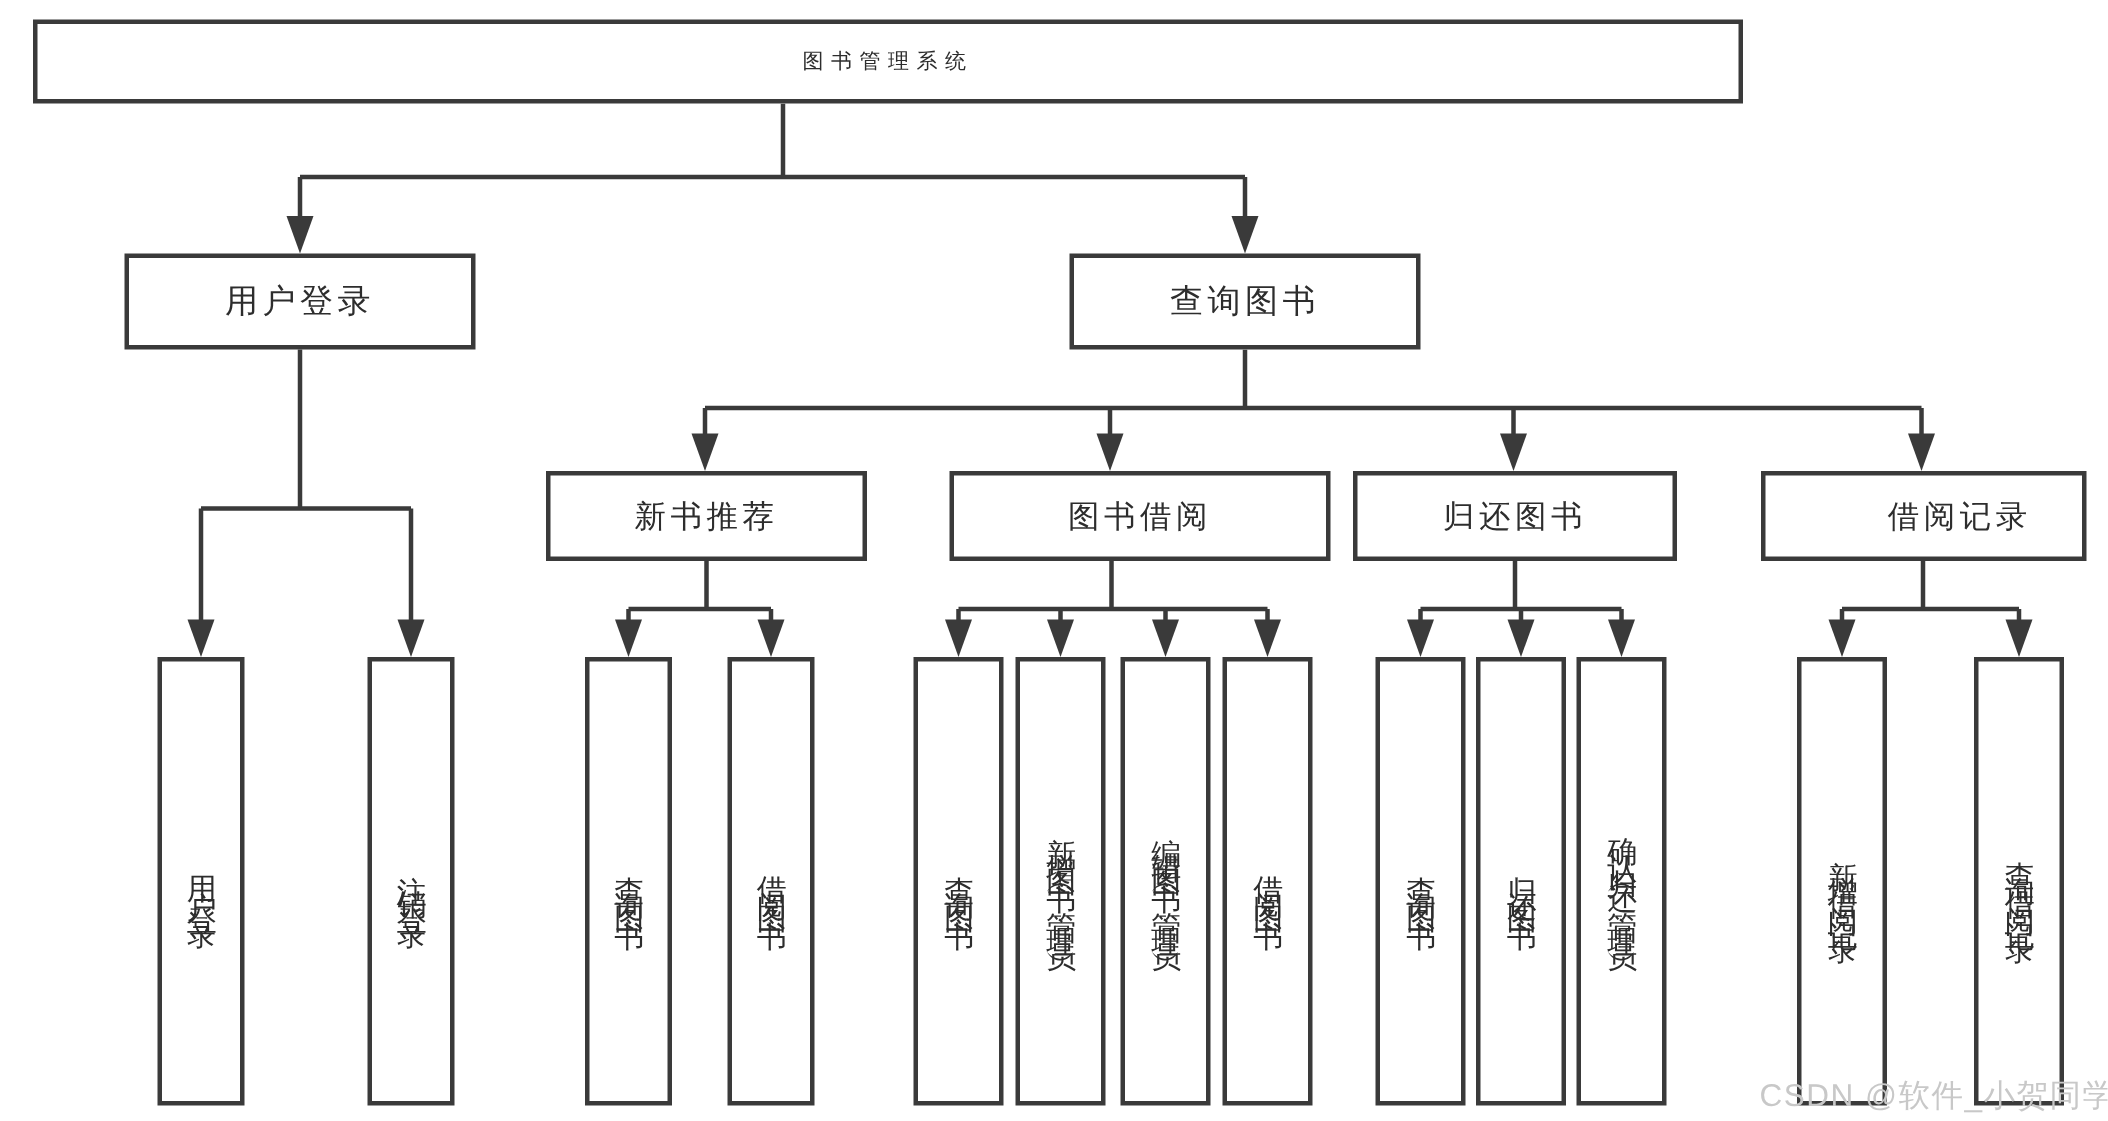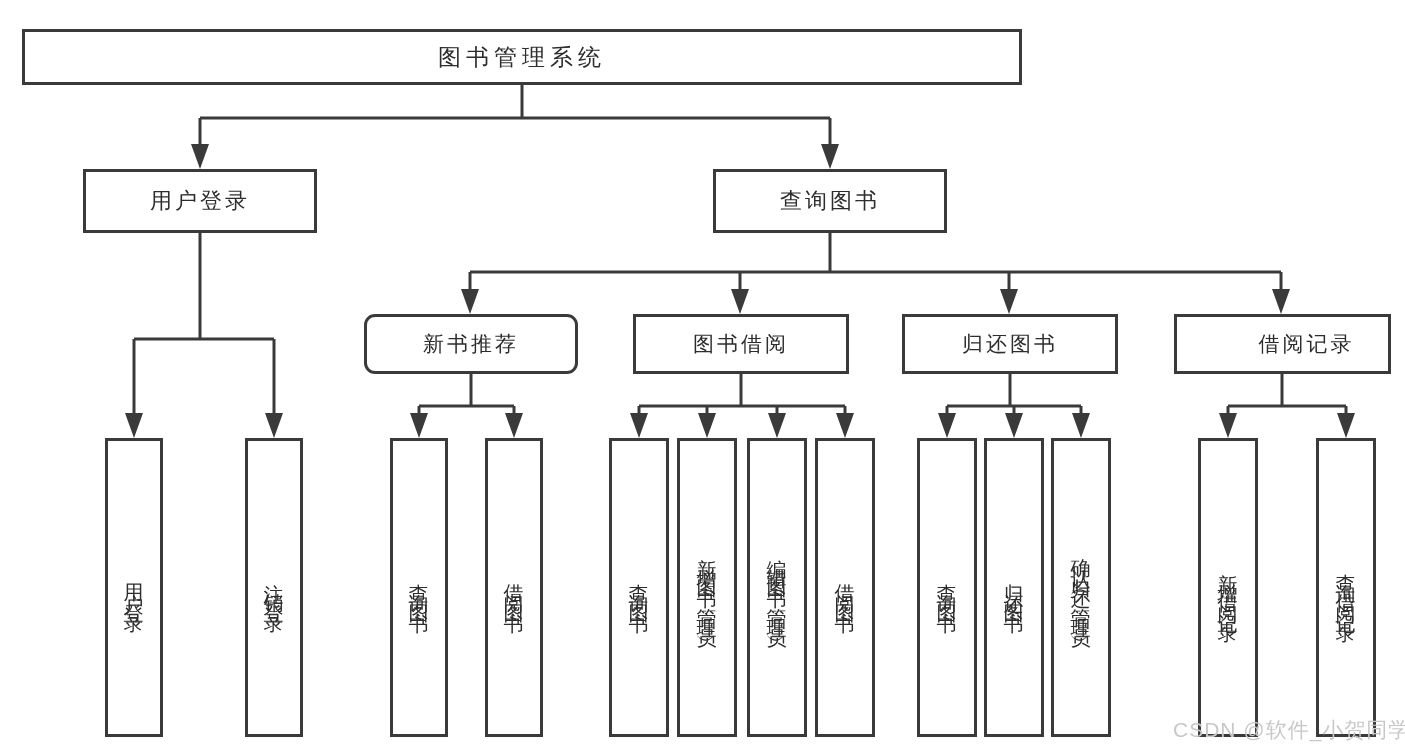--- a/index.html
+++ b/index.html
@@ -33,22 +33,22 @@
     position:absolute;
     box-sizing:border-box;
     border:3px solid var(--line);
     background:var(--background);
     display:flex;
     align-items:center;
     justify-content:center;
     color:var(--text);
   }
   .root-box{
-    left:22px;top:29px;width:1000px;height:56px;
-    font-size:23px;letter-spacing:5px;
+    left:22px;top:13px;width:1140px;height:56px;
+    font-size:14px;letter-spacing:5px;
   }
   .l2-box{
     top:169px;height:64px;
     font-size:22px;letter-spacing:3px;
   }
   .l3-box{
     top:314px;height:60px;
     font-size:21px;letter-spacing:3px;
   }
   .leaf{
@@ -105,22 +105,22 @@
       <polygon points="1219,413 1237,413 1228,438"></polygon>
       <polygon points="1337,413 1355,413 1346,438"></polygon>
     </g>
   </svg>
 
   <div class="box root-box">图书管理系统</div>
 
   <div class="box l2-box" style="left:83px;width:234px;">用户登录</div>
   <div class="box l2-box" style="left:713px;width:234px;">查询图书</div>
 
-  <div class="box l3-box" style="left:364px;width:214px;border-radius:11px;">新书推荐</div>
-  <div class="box l3-box" style="left:633px;width:216px;">图书借阅</div>
+  <div class="box l3-box" style="left:364px;width:214px;">新书推荐</div>
+  <div class="box l3-box" style="left:633px;width:254px;">图书借阅</div>
   <div class="box l3-box" style="left:902px;width:216px;">归还图书</div>
   <div class="box l3-box" style="left:1174px;width:217px;padding-left:48px;">借阅记录</div>
 
   <div class="box leaf" style="left:105px;width:58px;">用户登录</div>
   <div class="box leaf" style="left:245px;width:58px;">注销登录</div>
 
   <div class="box leaf" style="left:390px;width:58px;">查询图书</div>
   <div class="box leaf" style="left:485px;width:58px;">借阅图书</div>
 
   <div class="box leaf" style="left:609px;width:60px;">查询图书</div>

